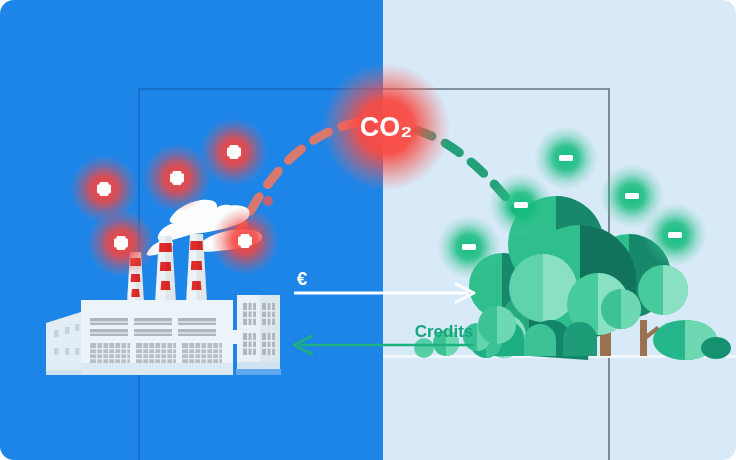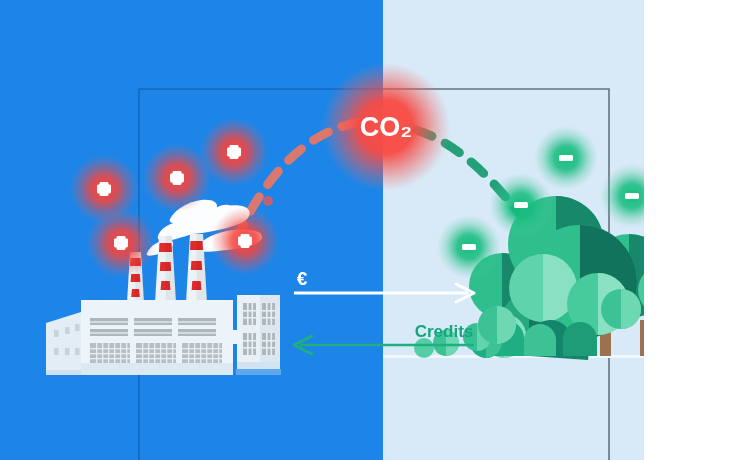--- a/index.html
+++ b/index.html
@@ -1,17 +1,17 @@
 <!DOCTYPE html>
 <html><head>
 <meta charset="utf-8">
 <style>
   html,body{margin:0;padding:0;background:#fff;}
   body{font-family:"Liberation Sans", sans-serif;}
-  #stage{position:relative;width:644px;height:460px;overflow:hidden;}
+  #stage{position:relative;width:736px;height:460px;overflow:hidden;border-radius:14px;}
   #stage svg{display:block;}
   .lbl{font-family:"Liberation Sans", sans-serif;font-weight:bold;}
 </style>
 </head>
 <body>
 
 <div id="stage">
 <svg width="736" height="460" viewBox="0 0 736 460" xmlns="http://www.w3.org/2000/svg">
   <defs>
     <radialGradient id="gRed" cx="50%" cy="50%" r="50%">

